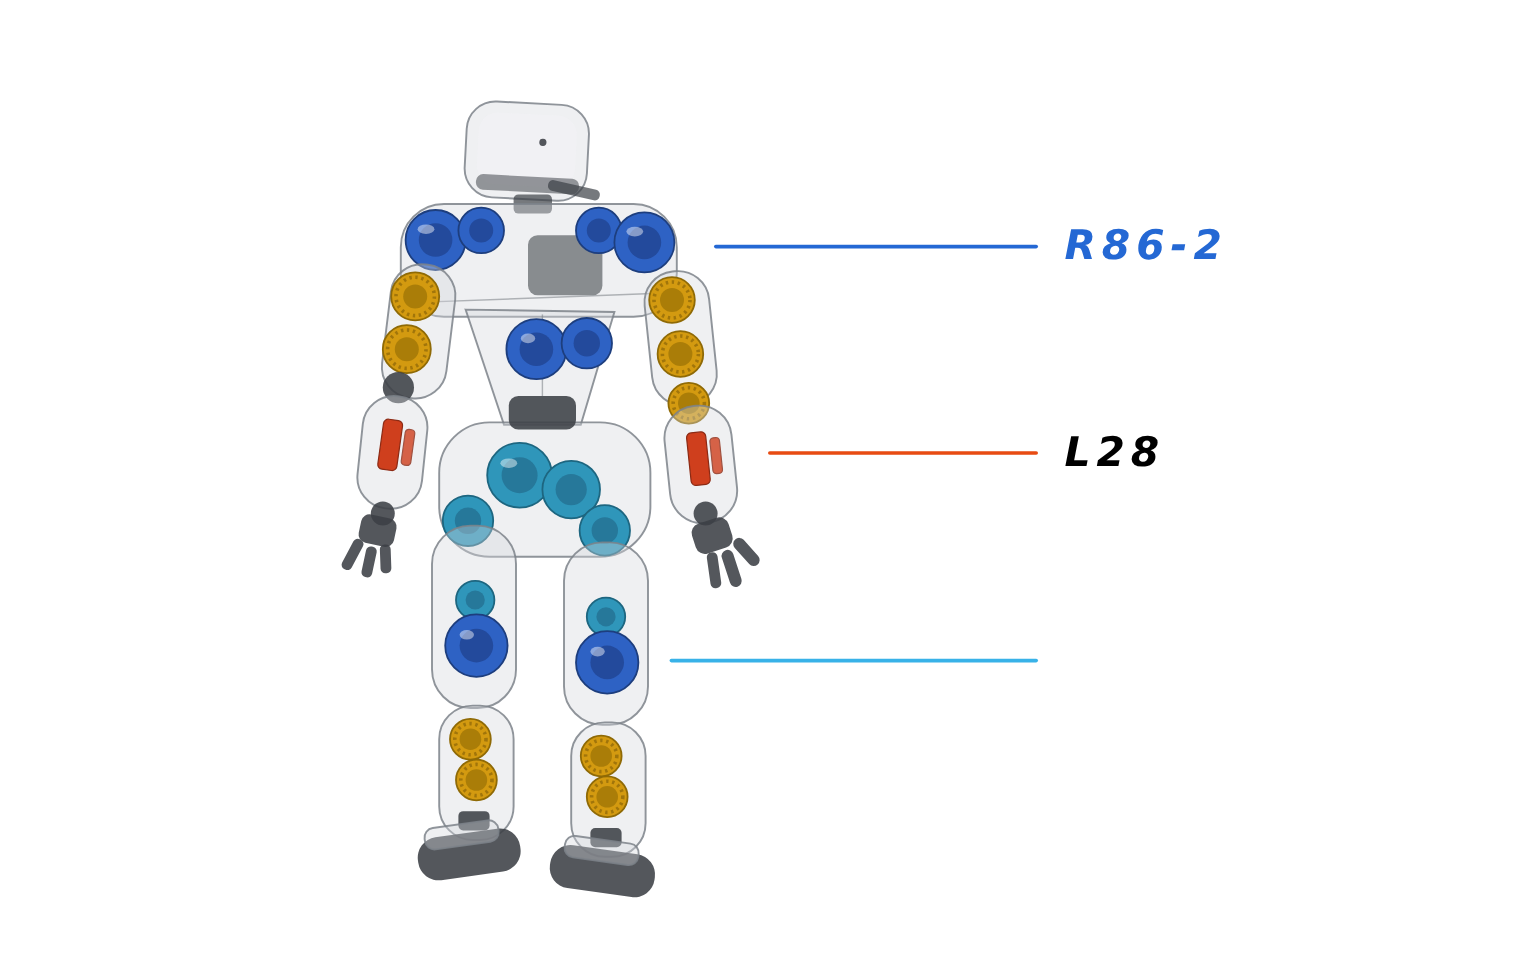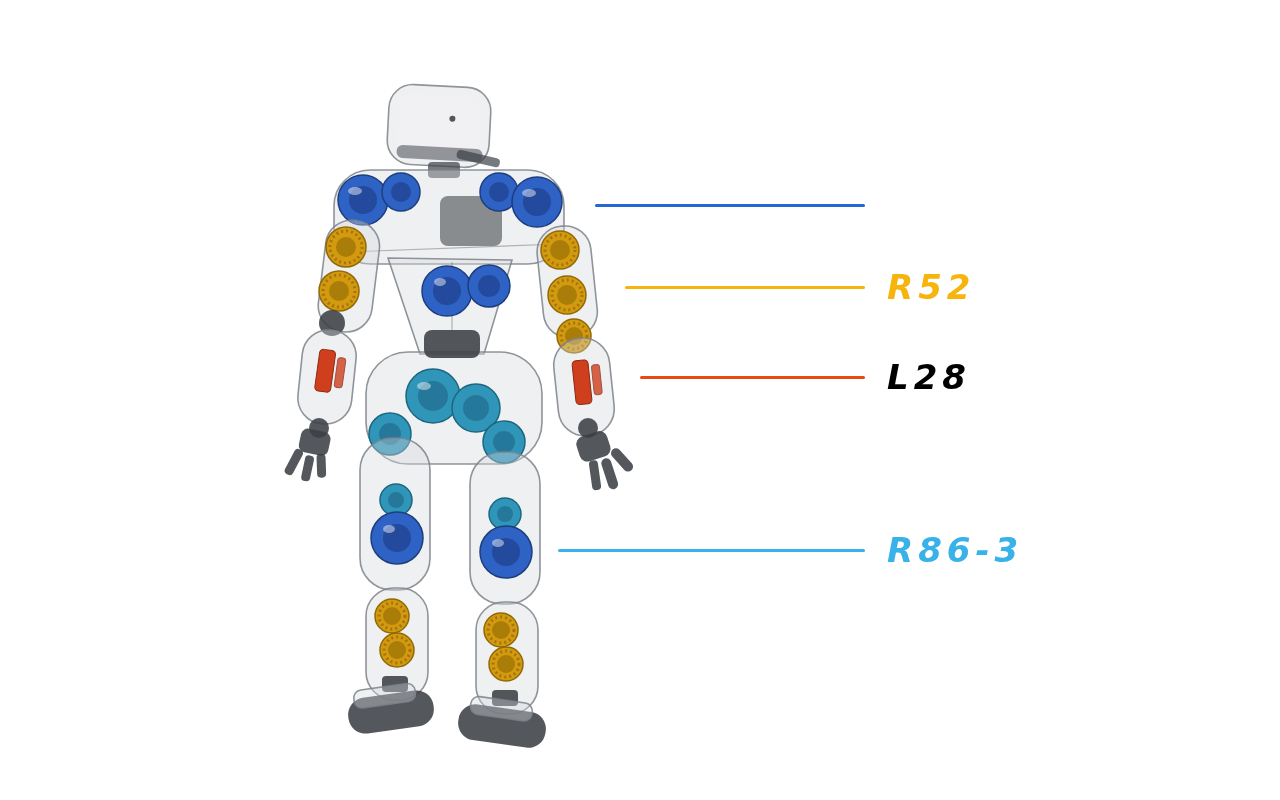--- a/index.html
+++ b/index.html
@@ -188,30 +188,26 @@
       <rect class="dark" x="492" y="690" width="26" height="16" rx="4"></rect>
       <g transform="rotate(8 502 726)">
         <rect class="dark" x="458" y="708" width="88" height="36" rx="17"></rect>
         <rect class="shell" x="468" y="700" width="62" height="18" rx="8"></rect>
       </g>
     </g>
   </svg>
 
   <div class="annotation a0">
     <div class="leader" style="background: rgb(36, 104, 212);"></div>
+    <div class="lbl" style="color: rgb(36, 104, 212);">R86-2</div>
   </div>
 
-  <div class="annotation a1">
-    <div class="leader" style="background: rgb(246, 180, 12);"></div>
-    <div class="lbl" style="color: rgb(246, 180, 12);">R52</div>
-  </div>
 
   <div class="annotation a2">
     <div class="leader" style="background: rgb(232, 75, 18);"></div>
     <div class="lbl" style="color: #000000;">L28</div>
   </div>
 
   <div class="annotation a3">
     <div class="leader" style="background: rgb(56, 178, 232);"></div>
-    <div class="lbl" style="color: rgb(56, 178, 232);">R86-3</div>
   </div>
 
 </div>
 
 </body></html>

